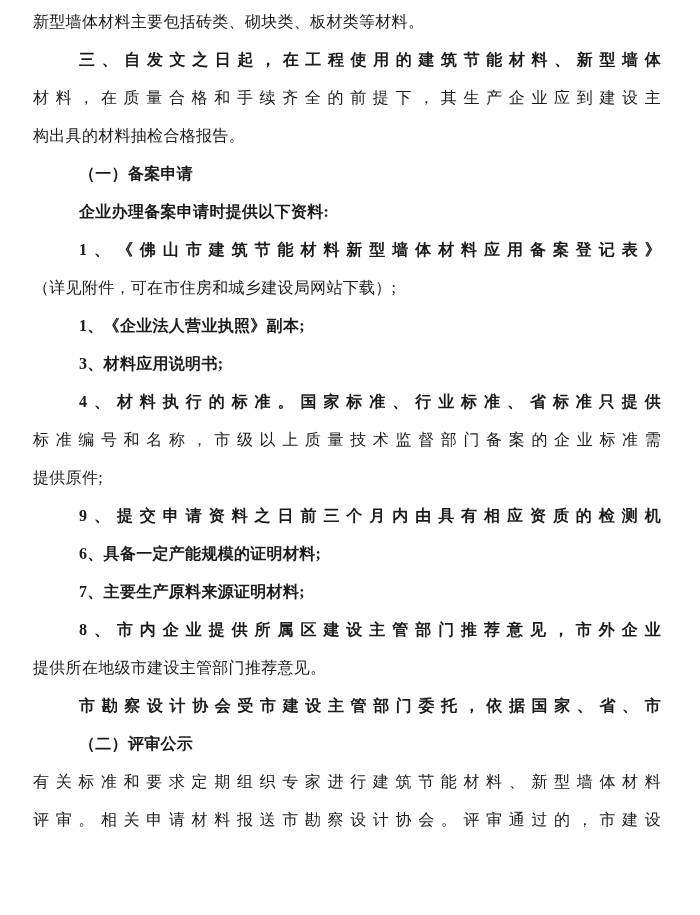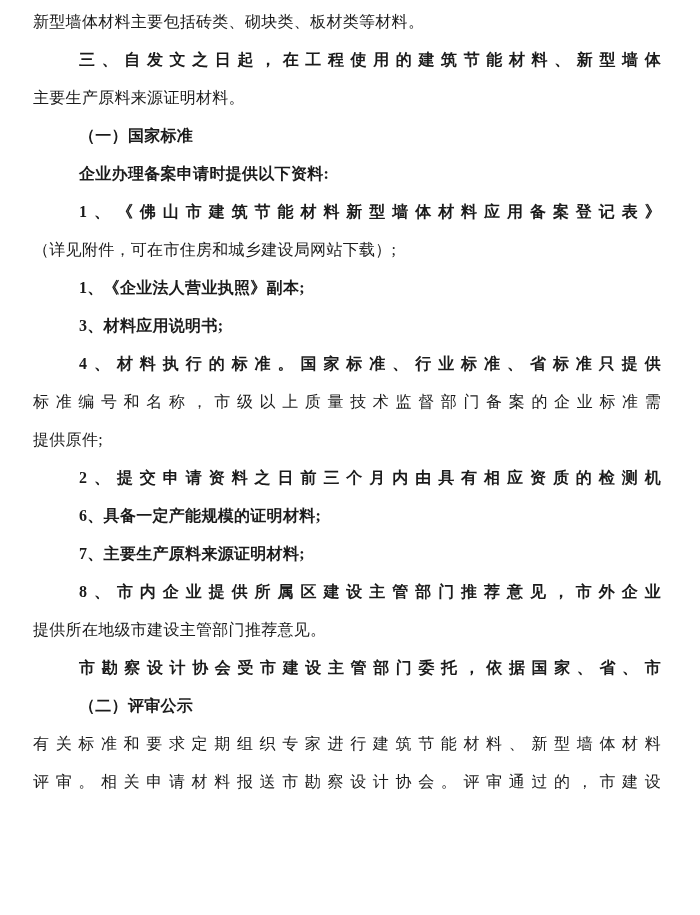--- a/index.html
+++ b/index.html
@@ -40,31 +40,32 @@
     font-weight: bold;
   }
 </style>
 </head>
 <body>
 
 <div class="page">
   <div class="textblock">
     <div class="line">新型墙体材料主要包括砖类、砌块类、板材类等材料。</div>
     <div class="line indent full">三、自发文之日起，在工程使用的建筑节能材料、新型墙体</div>
-    <div class="line">主要生产原料来源证明材料。</div>
-    <div class="line indent">（一）国家标准</div>
+    <div class="line full">材料，在质量合格和手续齐全的前提下，其生产企业应到建设主</div>
+    <div class="line">构出具的材料抽检合格报告。</div>
+    <div class="line indent">（一）备案申请</div>
     <div class="line indent">企业办理备案申请时提供以下资料:</div>
     <div class="line indent full">1、《佛山市建筑节能材料新型墙体材料应用备案登记表》</div>
     <div class="line">（详见附件，可在市住房和城乡建设局网站下载）;</div>
     <div class="line indent">1、《企业法人营业执照》副本;</div>
     <div class="line indent">3、材料应用说明书;</div>
     <div class="line indent full">4、材料执行的标准。国家标准、行业标准、省标准只提供</div>
     <div class="line full">标准编号和名称，市级以上质量技术监督部门备案的企业标准需</div>
     <div class="line">提供原件;</div>
-    <div class="line indent full">2、提交申请资料之日前三个月内由具有相应资质的检测机</div>
+    <div class="line indent full">9、提交申请资料之日前三个月内由具有相应资质的检测机</div>
     <div class="line indent">6、具备一定产能规模的证明材料;</div>
     <div class="line indent">7、主要生产原料来源证明材料;</div>
     <div class="line indent full">8、市内企业提供所属区建设主管部门推荐意见，市外企业</div>
     <div class="line">提供所在地级市建设主管部门推荐意见。</div>
     <div class="line indent full">市勘察设计协会受市建设主管部门委托，依据国家、省、市</div>
     <div class="line indent">（二）评审公示</div>
     <div class="line full">有关标准和要求定期组织专家进行建筑节能材料、新型墙体材料</div>
     <div class="line full">评审。相关申请材料报送市勘察设计协会。评审通过的，市建设</div>
   </div>
 </div>

